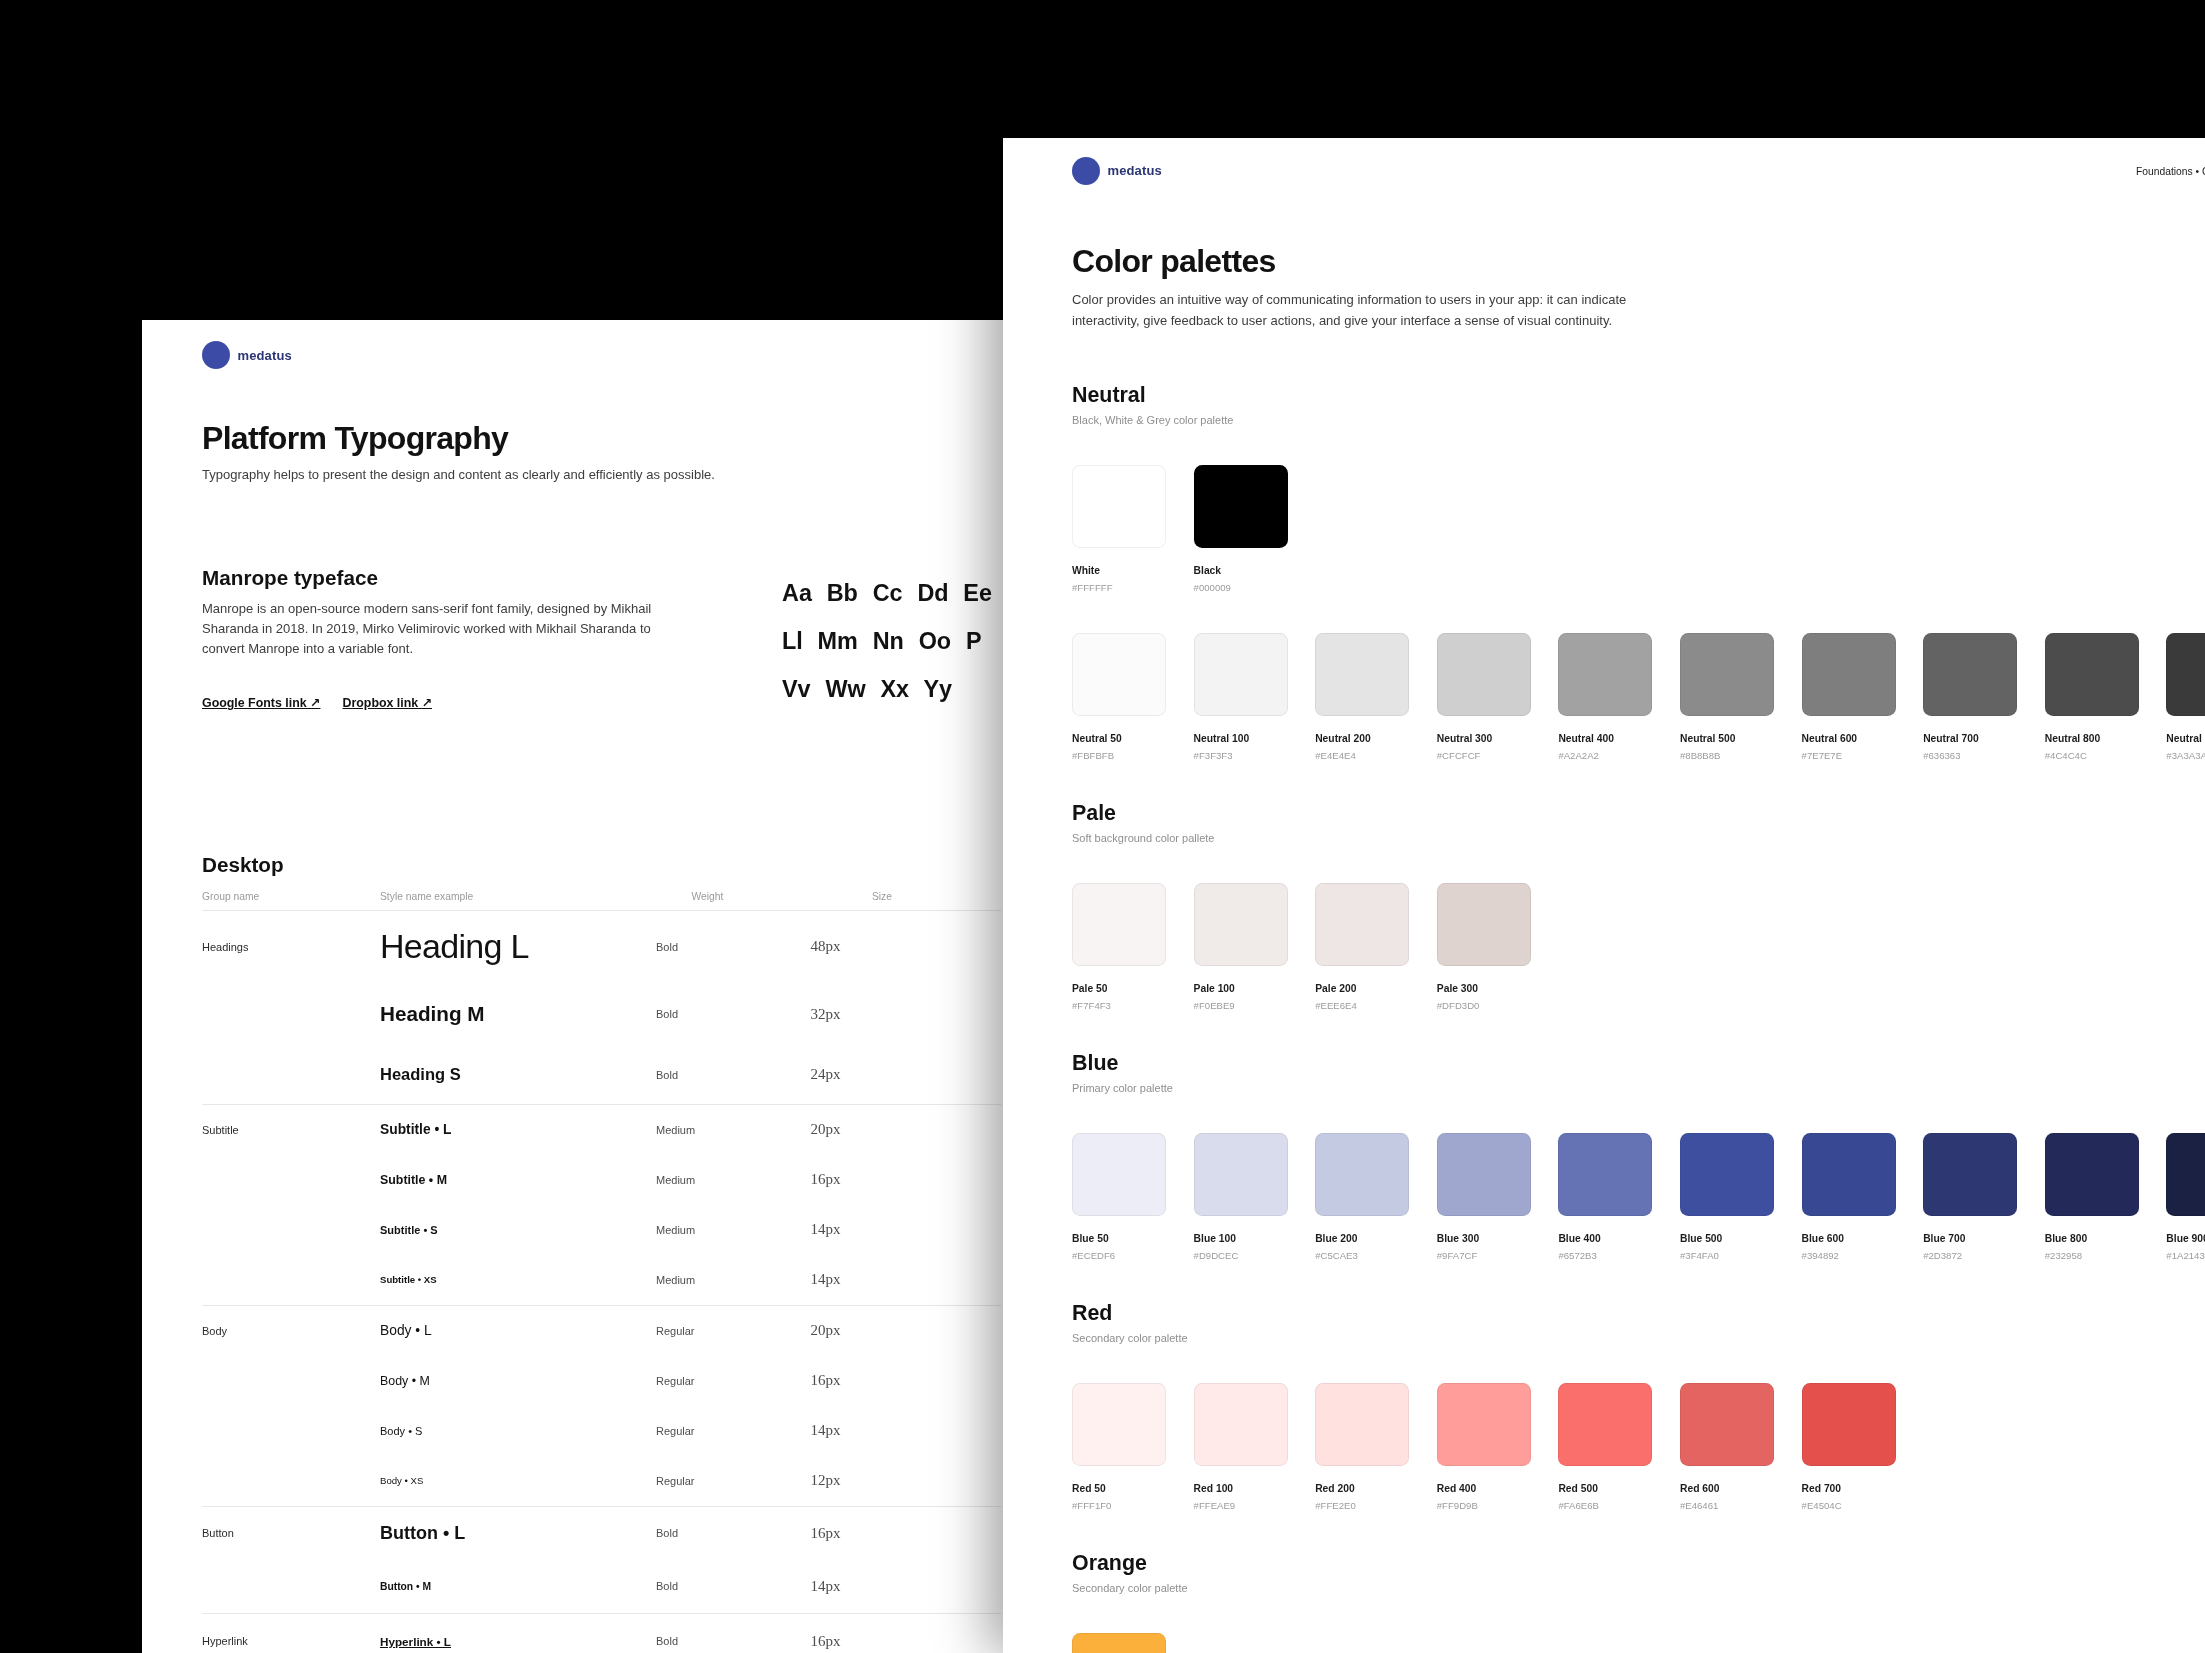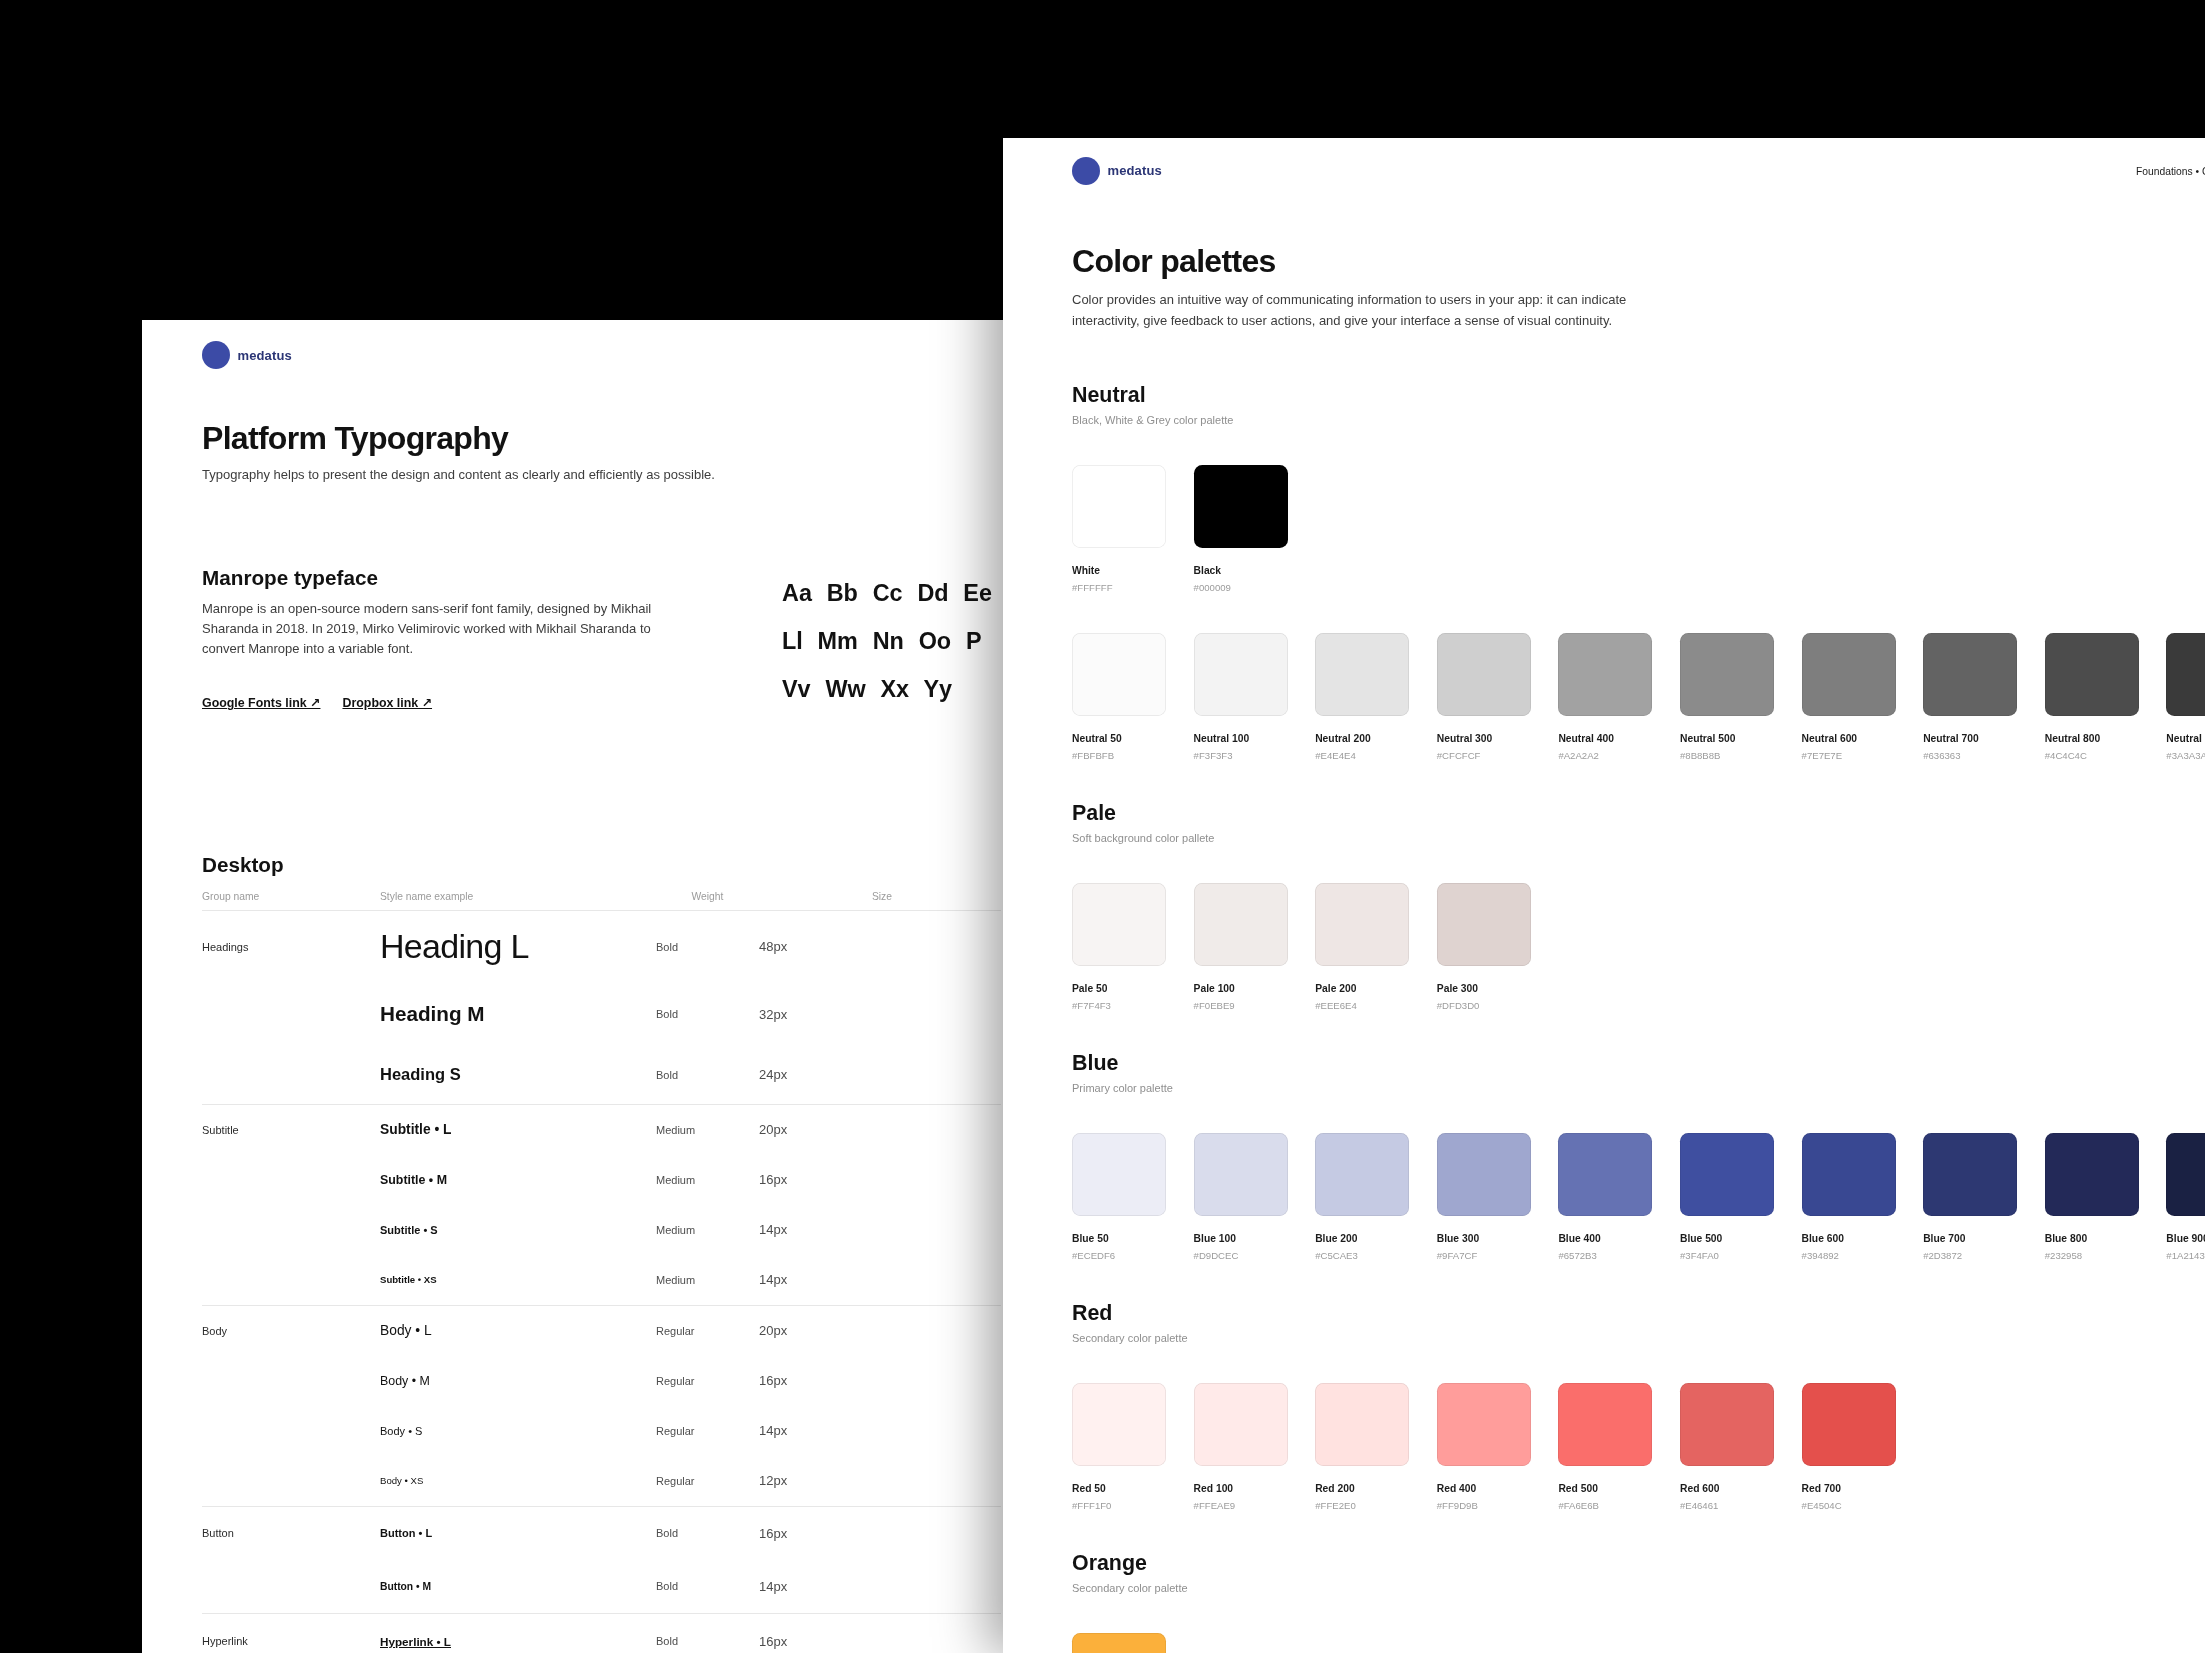--- a/index.html
+++ b/index.html
@@ -25,41 +25,41 @@
     line-height:48px;white-space:nowrap;word-spacing:8.3px;}
   .desktop-h{margin:143px 0 0;font-size:20.7px;font-weight:800;color:#121212;line-height:1.2;}
   .t-head-wrap{margin-top:12.4px;width:799px;border-bottom:0.7px solid #E7E7E7;padding-bottom:8.3px;}
   .t-head{display:grid;grid-template-columns:178px 276px 103px 133px;width:690px;font-size:10.3px;color:#9B9B9B;}
   .t-head .h-weight{text-align:center;}
   .t-head .h-size{text-align:right;}
   .tgroup{width:799px;border-bottom:0.7px solid #E7E7E7;}
   .trow{display:grid;grid-template-columns:178px 276px 103px 133px;align-items:center;width:690px;}
   .c-group{font-size:11px;color:#2b2b2b;font-weight:500;}
   .c-weight{font-size:11px;color:#4d4d4d;}
-  .c-size{text-align:left;font-size:13px;color:#4d4d4d;}
+  .c-size{text-align:center;font-size:15px;color:#4d4d4d;font-family:Liberation Serif, serif;}
   .c-style{color:#121212;white-space:nowrap;}
   .row-heading-l{min-height:72px;}
   .row-heading-m{min-height:63px;}
   .row-heading-s{min-height:58px;}
   .row-subtitle-l,.row-subtitle-m,.row-subtitle-s,.row-subtitle-xs,
   .row-body-l,.row-body-m,.row-body-s,.row-body-xs{min-height:50px;}
   .row-button-l,.row-button-m{min-height:53px;}
   .row-hyperlink-l{min-height:55px;}
   .p-heading-l{font-size:34px;font-weight:400;letter-spacing:-0.7px;}
   .p-heading-m{font-size:20.7px;font-weight:800;}
   .p-heading-s{font-size:16.5px;font-weight:700;}
   .p-subtitle-l{font-size:13.8px;font-weight:600;}
   .p-subtitle-m{font-size:12.4px;font-weight:600;}
   .p-subtitle-s{font-size:11px;font-weight:600;}
   .p-subtitle-xs{font-size:9.6px;font-weight:600;}
   .p-body-l{font-size:13.8px;font-weight:400;}
   .p-body-m{font-size:12.4px;font-weight:400;}
   .p-body-s{font-size:11px;font-weight:400;}
   .p-body-xs{font-size:9.6px;font-weight:400;}
-  .p-button-l{font-size:11px;font-weight:700;}
+  .p-button-l{font-size:18px;font-weight:700;}
   .p-button-m{font-size:10.3px;font-weight:700;}
   .p-hyperlink-l{font-size:11.7px;font-weight:700;text-decoration:underline;}
 
   
   .rc{position:relative;padding:18.6px 0 0 69px;height:100%;box-sizing:border-box;}
   .breadcrumb{position:absolute;left:1133px;top:28px;font-size:10.3px;color:#1c1c1c;white-space:nowrap;cursor:pointer;}
   .rc .page-title{margin:58px 0 0;font-size:32px;font-weight:800;color:#121212;letter-spacing:-0.7px;line-height:1.15;}
   .rc .desc{margin-top:11px;font-size:13px;line-height:1.55;color:#3d3d3d;width:606px;}
   .color-section{margin-top:39px;}
   .color-section:first-child{margin-top:52px;}

